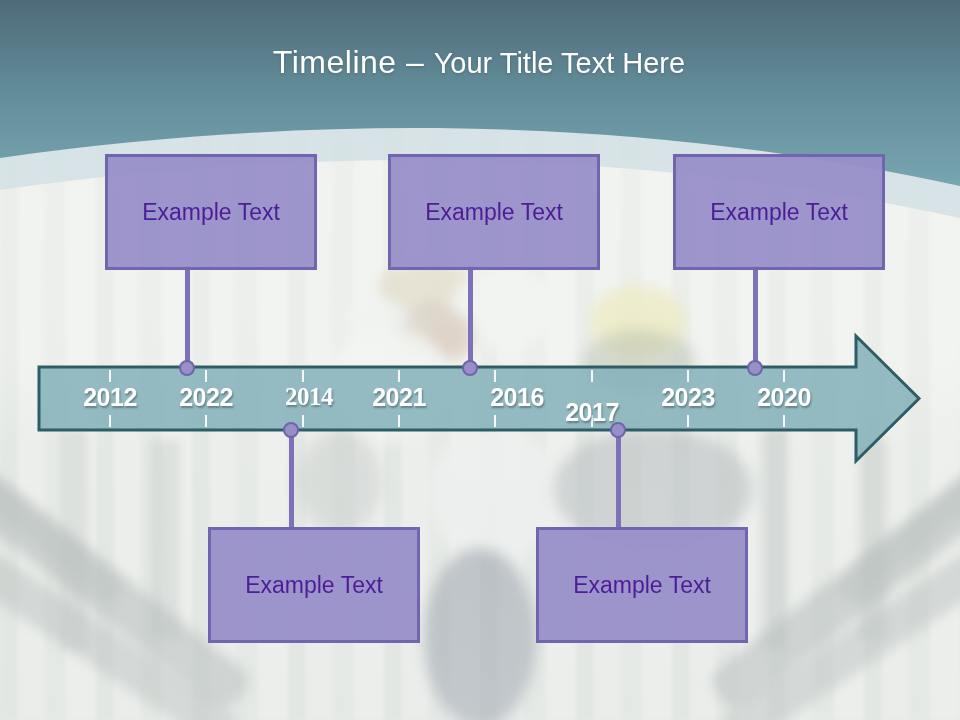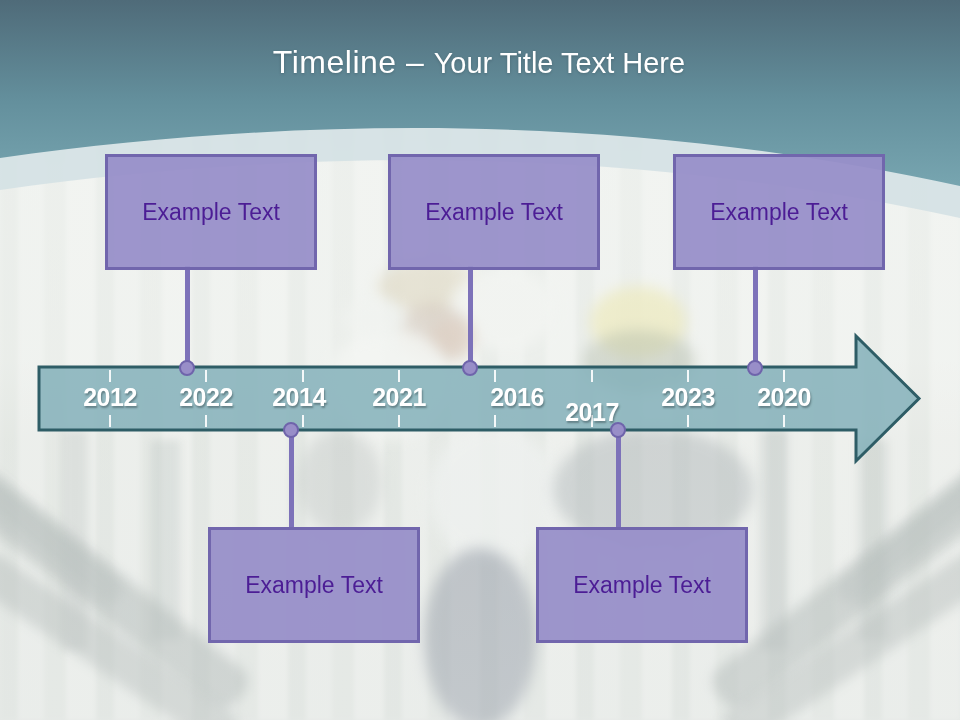--- a/index.html
+++ b/index.html
@@ -122,21 +122,21 @@
         <line x1="592" y1="415" x2="592" y2="427"></line>
       <line x1="688" y1="370" x2="688" y2="382"></line>
         <line x1="688" y1="415" x2="688" y2="427"></line>
       <line x1="784" y1="370" x2="784" y2="382"></line>
         <line x1="784" y1="415" x2="784" y2="427"></line>
     </g>
   </svg>
 
   <div class="year" style="left:65px;">2012</div>
   <div class="year" style="left:161px;">2022</div>
-  <div class="year" style="left:254px;">2014</div>
+  <div class="year" style="left:264px;font-family:Liberation Serif, serif;">2014</div>
   <div class="year" style="left:354px;">2021</div>
   <div class="year" style="left:472px;text-align:center;">2016</div>
   <div class="year" style="left:547px;margin-top:15px;">2017</div>
   <div class="year" style="left:643px;">2023</div>
   <div class="year" style="left:739px;">2020</div>
 
   <div class="conn" style="left:184.5px;top:266px;height:98px;"></div>
   <div class="conn" style="left:467.5px;top:266px;height:98px;"></div>
   <div class="conn" style="left:752.5px;top:266px;height:98px;"></div>
   <div class="conn" style="left:288.5px;top:434px;height:95px;"></div>

